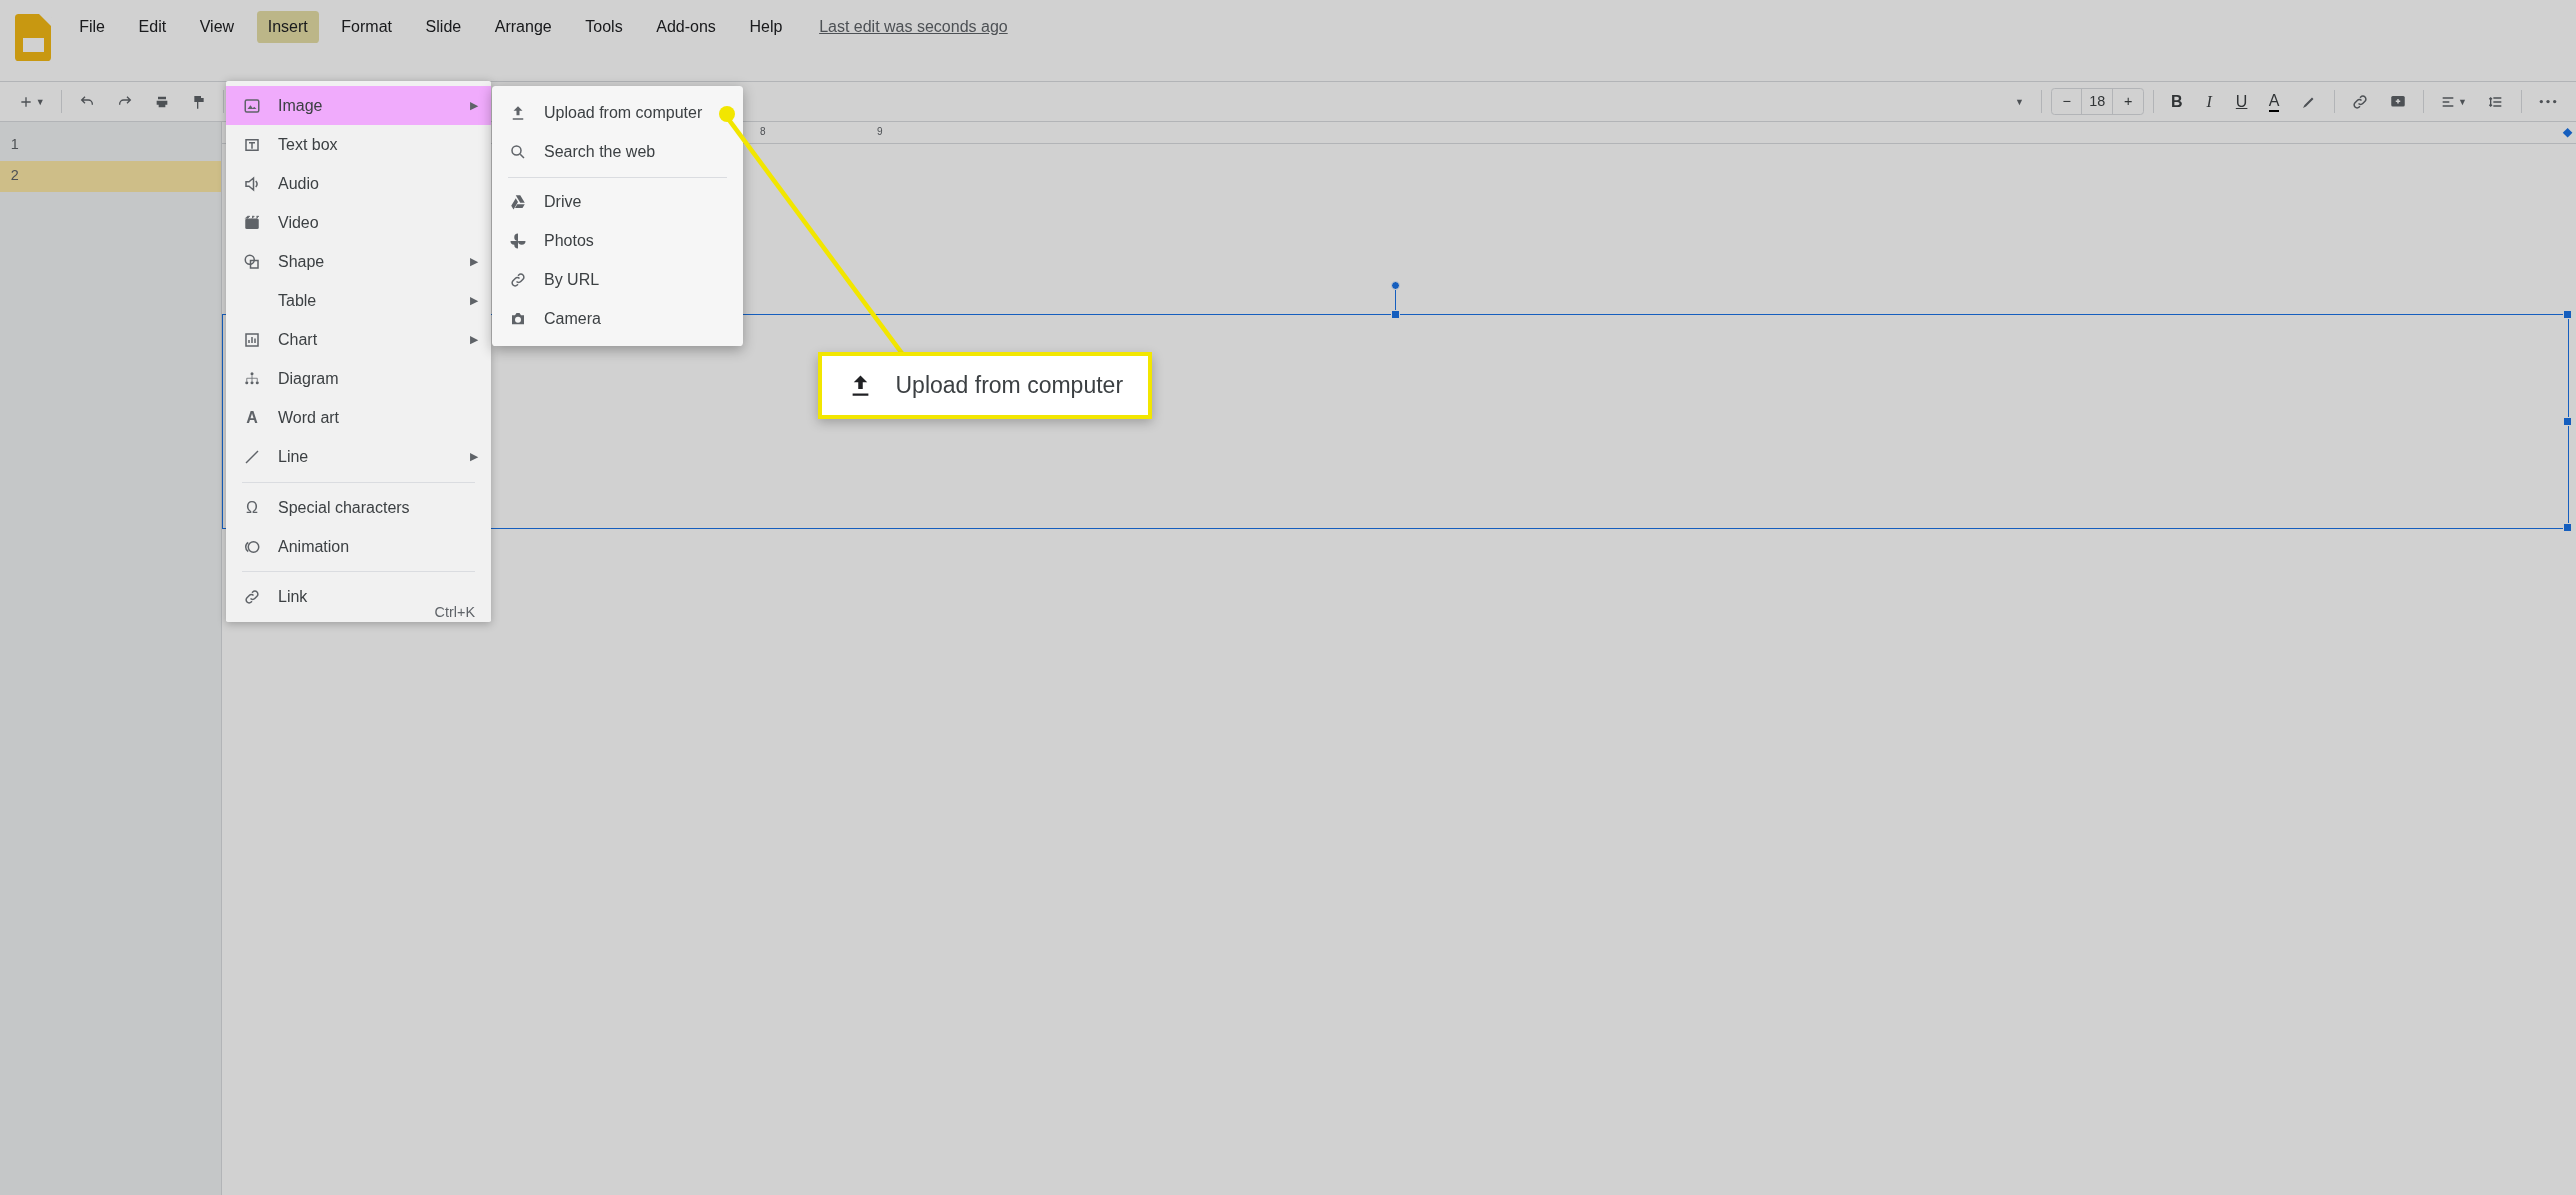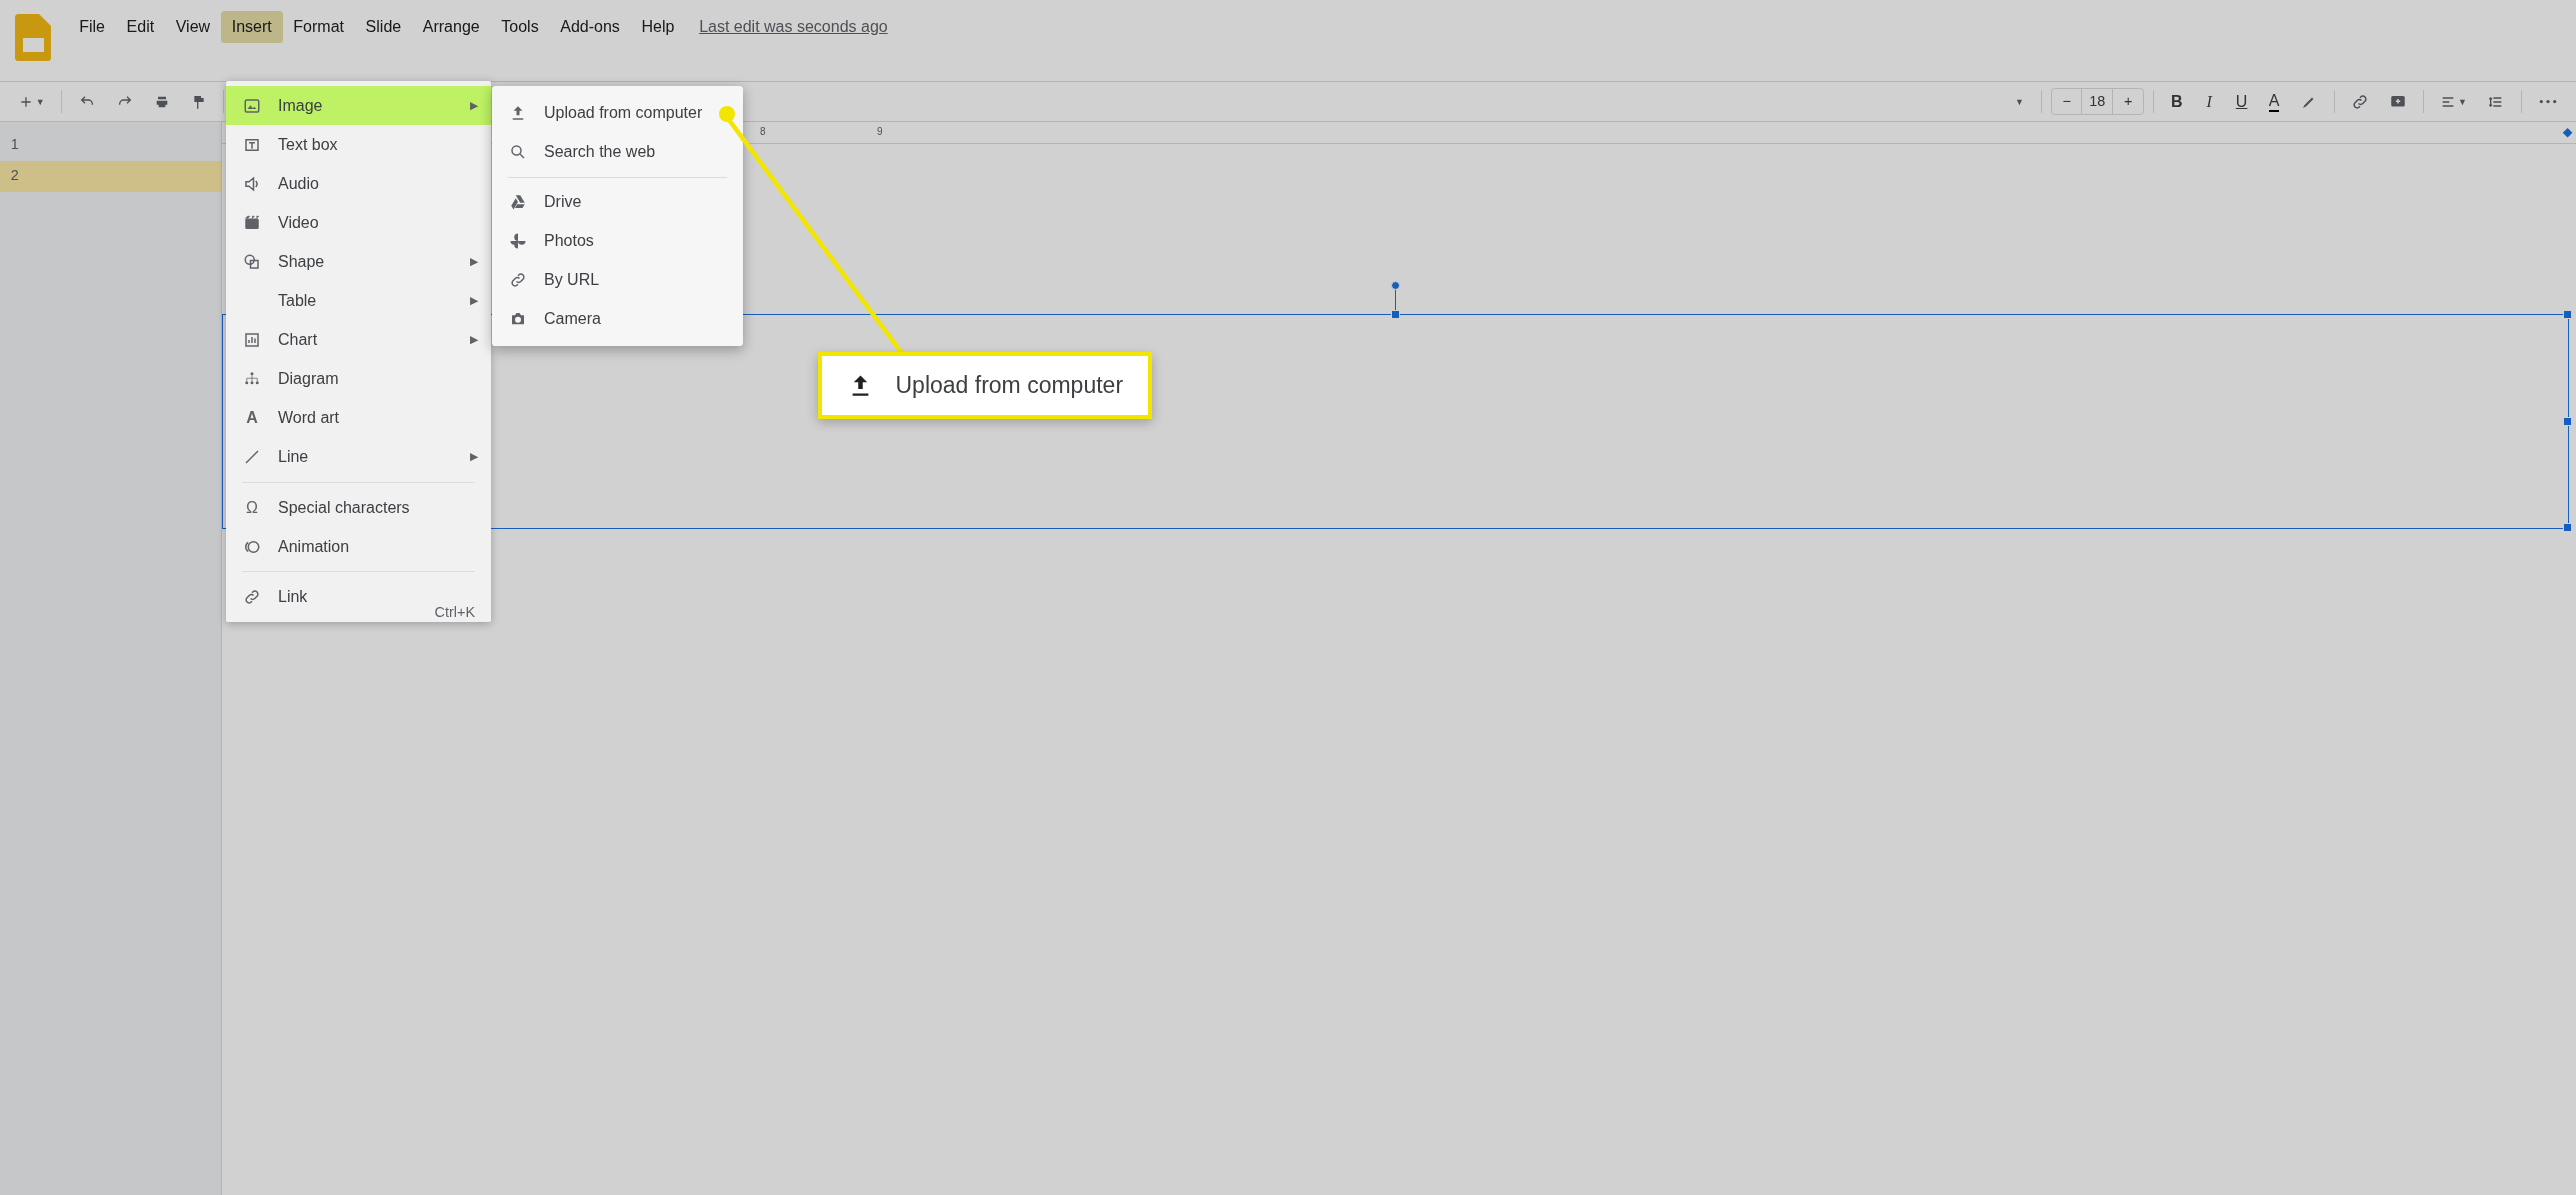--- a/index.html
+++ b/index.html
@@ -8,21 +8,21 @@
   
   .app-header{display:flex;align-items:flex-start;padding:9px 14.4px 0 14.4px;height:81px;}
   .logo{width:38px;height:50px;margin-top:3.6px;margin-right:16px;display:flex;align-items:center;justify-content:center;}
   .logo-rect{width:36px;height:47px;background:#f5ba15;border-radius:3.6px;position:relative;}
   .logo-rect::after{content:"";position:absolute;left:7.2px;right:7.2px;bottom:9px;height:14.4px;background:#fff;}
   .logo-fold{position:absolute;top:0;right:0;border-style:solid;border-width:0 12.6px 12.6px 0;border-color:transparent #fff transparent transparent;}
   .title-block{flex:1;}
   .title-row{display:flex;align-items:center;gap:12.6px;height:30.5px;}
   .doc-title{font-size:20px;color:#3c4043;}
   .title-icon{color:#5f6368;display:flex;align-items:center;}
-  .menu-row{display:flex;align-items:center;gap:0;height:36px;font-size:16px;color:#202124;}
+  .menu-row{display:flex;align-items:center;gap:12px;height:36px;font-size:16px;color:#202124;}
   .menu-item{padding:7.2px 10.8px;border-radius:3.6px;cursor:pointer;}
   .menu-item.active{background:#e6dfa7;}
   .last-edit{margin-left:14px;color:#5f6368;text-decoration:underline;font-size:16px;}
   
   .toolbar{height:41px;border-top:0.9px solid #dadce0;border-bottom:0.9px solid #dadce0;display:flex;align-items:center;padding:0 10.8px;gap:5.4px;}
   .tb-btn{padding:5.4px 7.2px;border-radius:3.6px;color:#5f6368;display:flex;align-items:center;justify-content:center;min-width:27px;height:30.5px;cursor:pointer;}
   .tb-sep{width:0.9px;height:23px;background:#dadce0;margin:0 3.6px;}
   .tb-spacer{flex:1;}
   .font-size-box{display:flex;align-items:center;border:0.9px solid #dadce0;border-radius:3.6px;overflow:hidden;height:27px;}
   .font-size-box .seg{width:30.5px;text-align:center;font-size:14.4px;color:#3c4043;border-right:0.9px solid #dadce0;line-height:25px;}
@@ -43,21 +43,21 @@
   .ruler{height:21.5px;border-bottom:0.9px solid #dadce0;position:relative;background:#fff;font-size:10px;color:#5f6368;}
   .ruler-mark{position:absolute;top:3.6px;}
   .ruler-end{position:absolute;right:3.6px;top:1.8px;color:#1a73e8;font-size:12.6px;}
   .canvas{position:absolute;top:21.5px;left:0;right:0;bottom:0;}
   .sel-box{position:absolute;border:1.8px solid #1a73e8;}
   .sel-handle{position:absolute;width:9px;height:9px;background:#1a73e8;border:0.9px solid #fff;}
   .sel-rot{position:absolute;width:9px;height:9px;background:#1a73e8;border:0.9px solid #fff;border-radius:50%;}
   
   .insert-menu{position:absolute;left:226px;top:81px;width:265px;background:#f1f1f1;box-shadow:0 1.8px 9px rgba(0,0,0,0.25);z-index:600;padding:5.4px 0;border-radius:1.8px;}
   .dm-row{display:flex;align-items:center;height:39px;padding:0 16px;font-size:16px;color:#3c4043;cursor:pointer;gap:16px;position:relative;}
-  .dm-row.hover{background:#bef264;}
+  .dm-row.hover{background:#f0abfc;}
   .dm-row .arrow{position:absolute;right:12.6px;color:#5f6368;font-size:10.8px;}
   .dm-row .shortcut{position:absolute;right:16px;color:#5f6368;font-size:14.4px;margin-top:30px;}
   .dm-sep{height:0.9px;background:#dadce0;margin:5.4px 16px;}
   .dm-icon{width:20px;text-align:center;color:#5f6368;display:flex;align-items:center;justify-content:center;}
   .image-submenu{position:absolute;left:492px;top:86px;width:251px;background:#f6f6f6;box-shadow:0 3.6px 12.6px rgba(0,0,0,0.3);z-index:600;padding:7.2px 0;border-radius:3.6px;}
   .sub-row{display:flex;align-items:center;height:39px;padding:0 16px;font-size:16px;color:#3c4043;cursor:pointer;gap:16px;}
   .sub-sep{height:0.9px;background:#dadce0;margin:5.4px 16px;}
   
   .callout-line{position:absolute;z-index:700;pointer-events:none;}
   .callout-dot{position:absolute;width:16px;height:16px;background:#f2e600;border-radius:50%;z-index:701;}

